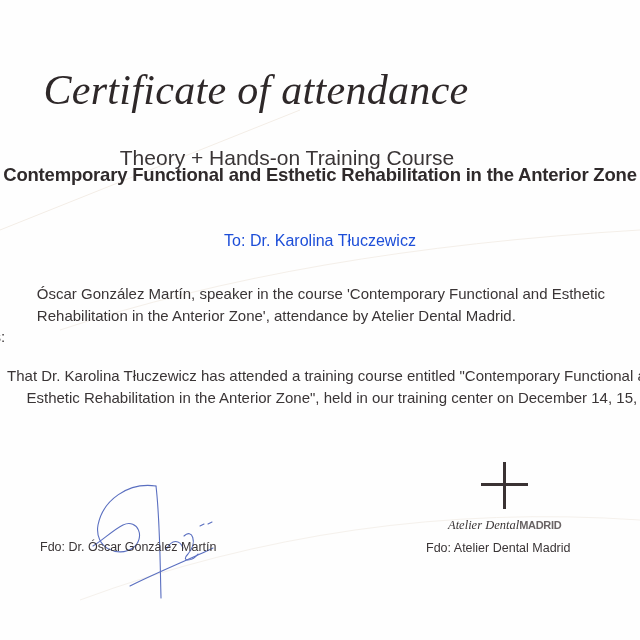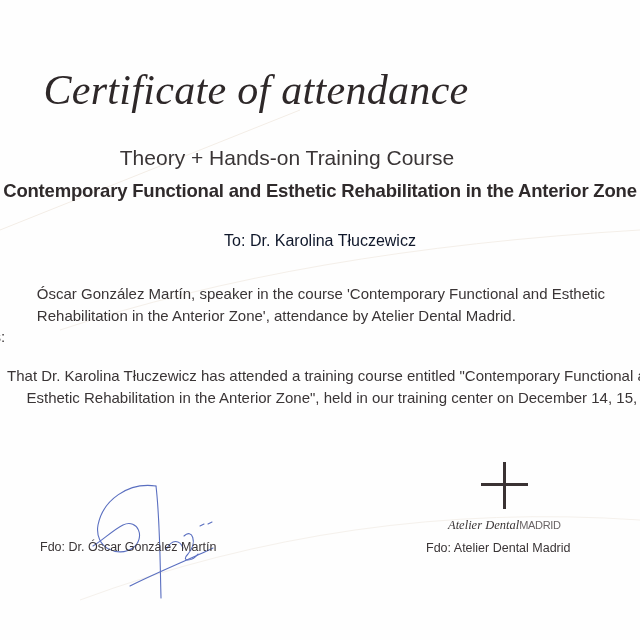--- a/index.html
+++ b/index.html
@@ -12,34 +12,34 @@
   .title {
     top: 66px; left: 0; width: 512px; text-align: center;
     font-family: "Liberation Serif", serif; font-style: italic;
     font-size: 42px; color: #2e2829; letter-spacing: 0.3px;
   }
   .subtitle {
     top: 146px; left: 0; width: 574px; text-align: center;
     font-size: 21px; color: #3a3536; font-weight: 300;
   }
   .course {
-    top: 180px; left: 320px; transform: translateX(-50%);
+    top: 164px; left: 320px; transform: translateX(-50%);
     font-size: 18.5px; font-weight: bold; color: #2f2a2b; letter-spacing: -0.2px;
   }
   .recipient {
     top: 232px; left: 0; width: 640px; text-align: center;
-    font-size: 16px; color: #0f172a;
+    font-size: 16px; color: #1d4ed8;
   }
   .para { font-size: 15px; color: #3a3536; line-height: 22px; }
   .certifies { top: 328px; left: -48px; font-size: 15px; color:#3a3536; }
   .sig-left { top: 540px; left: 40px; font-size: 12.5px; color: #3a3536; }
   .sig-right { top: 541px; left: 426px; font-size: 12.5px; color: #3a3536; }
   .logo-text { top: 518px; left: 448px; font-size: 12.5px; color:#3a3536; }
   .logo-serif { font-family: "Liberation Serif", serif; font-style: italic; margin-top: 23px; }
-  .logo-caps { font-size: 11px; font-weight: 400; color:#6a6465; letter-spacing: -0.3px; }
+  .logo-caps { font-size: 11px; font-weight: 700; color:#6a6465; letter-spacing: -0.3px; }
   .cross { position: absolute; left: 481px; top: 462px; width: 47px; height: 47px; }
   .cross .v { position:absolute; left: 22px; top: 0; width: 3px; height: 47px; background:#3a3233; }
   .cross .h { position:absolute; left: 0; top: 21px; width: 47px; height: 3px; background:#3a3233; }
   .signature { position: absolute; left: 88px; top: 480px; width: 140px; height: 120px; }
   .watermark { position:absolute; left:0; top:0; width:640px; height:640px; pointer-events:none; }
 </style>
 </head>
 <body>
 
 <svg class="watermark" viewBox="0 0 640 640">

